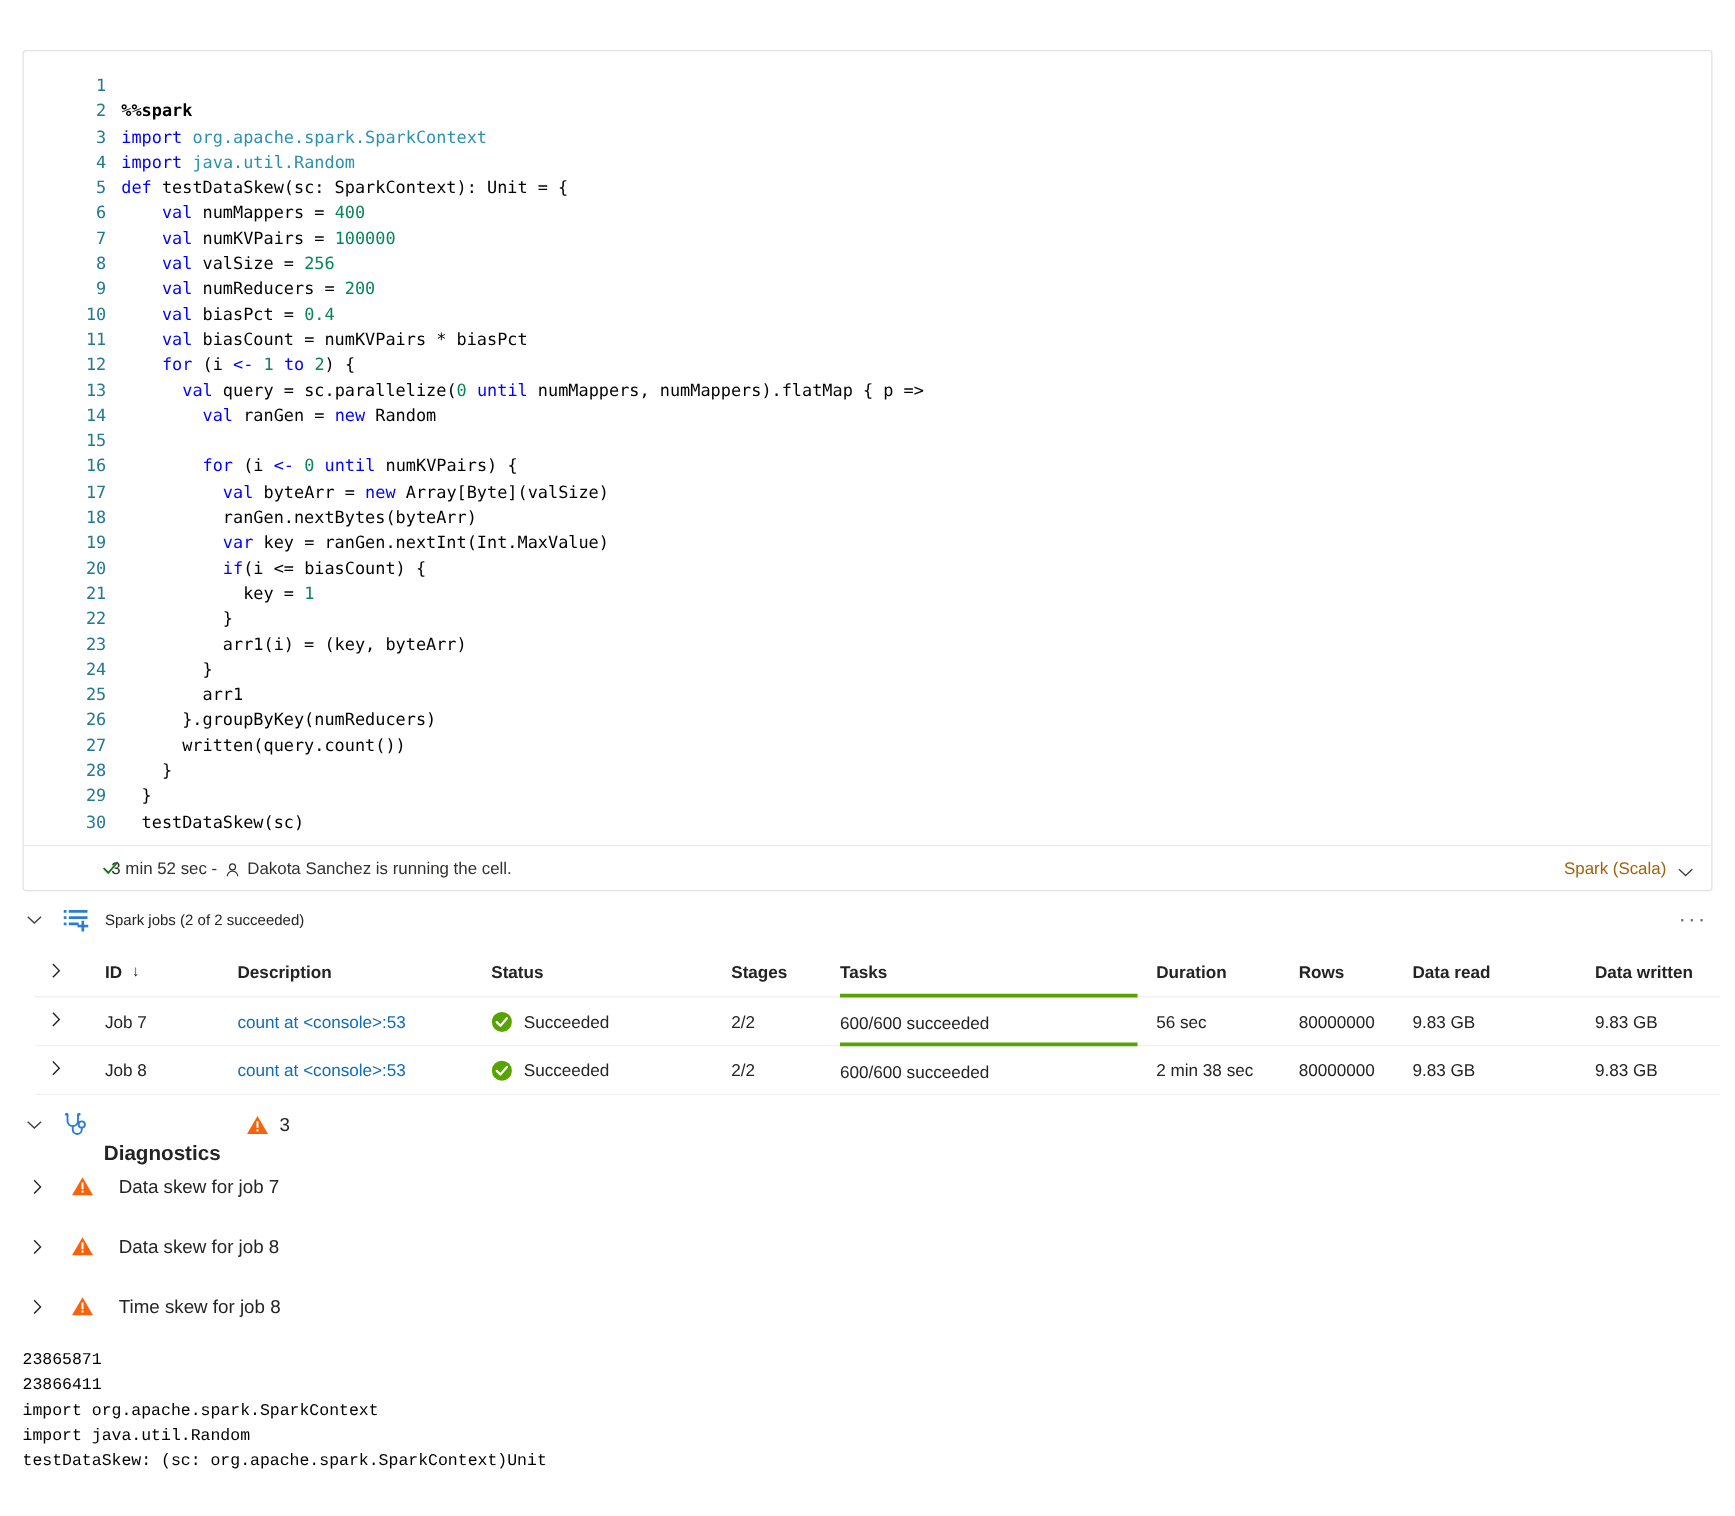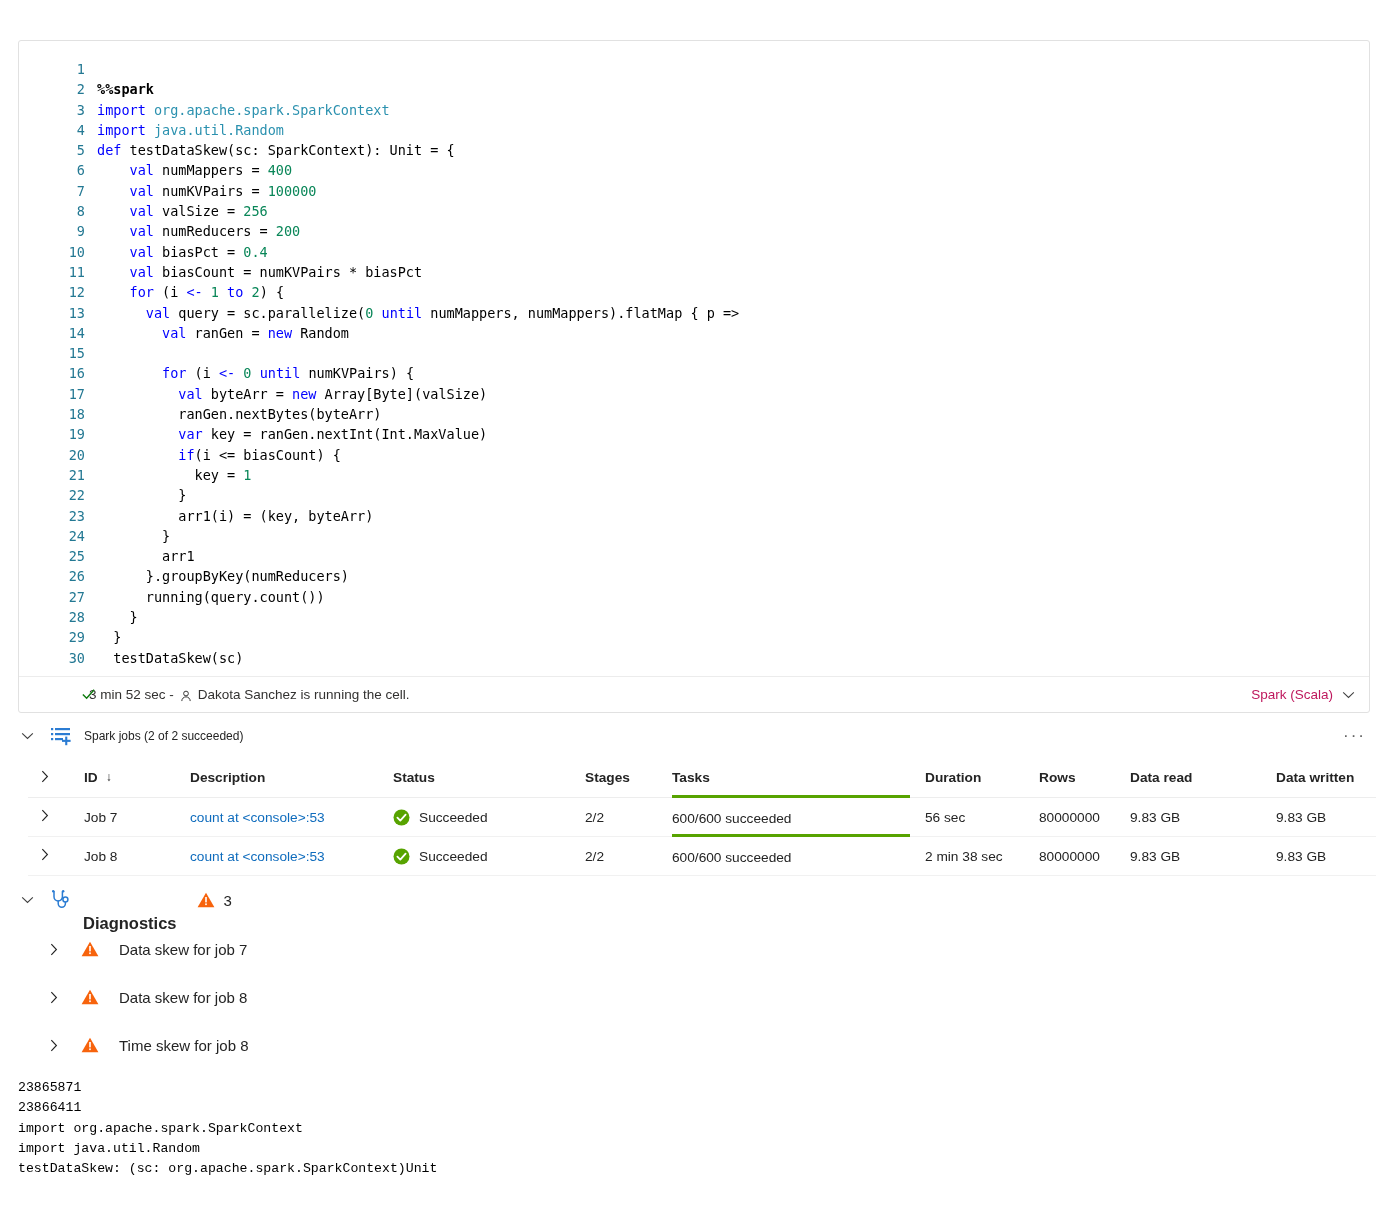--- a/index.html
+++ b/index.html
@@ -58,22 +58,22 @@
     position: relative;
   }
   .check-mark {
     position: absolute; left: 62px; top: 50%; transform: translateY(-50%);
     width: 15px; height: 15px;
   }
   .status-left { display: flex; align-items: center; gap: 5px; margin-left: 22px; }
   .person-ico { display:inline-block; width: 14px; height: 15px; position: relative; top: 2px; }
   .cell-status-right {
     margin-left: auto;
-    display: flex; align-items: flex-start; gap: 9px;
-    color: #be185d; font-size: 13.5px;
+    display: flex; align-items: center; gap: 9px;
+    color: #a16207; font-size: 13.5px;
   }
   .chev-dn { width: 13px; height: 8px; }
 
   
   .sj-header {
     position: absolute; left: 0; top: 716px; width: 1388px;
     height: 40px; display: flex; align-items: center;
   }
   .caret {
     width: 30px; margin-left: 12px; display: flex;
@@ -125,21 +125,21 @@
   
   .diag-header {
     position: absolute; left: 0; top: 881px; width: 1388px;
     height: 38px; display: flex; align-items: center;
   }
   .diag-icon { width: 22px; height: 22px; margin-left: 8px; }
   .diag-title { margin-left: 11px; font-size: 16.5px; font-weight: bold; color: #242424; margin-top: 46px; }
   .diag-badge { margin-left: 20px; display: flex; align-items: center; gap: 9px; font-size: 15px; color: #242424; }
   .warn-ico { width: 18px; height: 16px; }
 
-  .diag-list { position: absolute; left: 0; top: 925px; width: 1388px; padding-left: 24px; }
+  .diag-list { position: absolute; left: 0; top: 925px; width: 1388px; }
   .diag-item {
     height: 48px; display: flex; align-items: center;
     padding-left: 26px; font-size: 15px; color: #242424;
   }
   .diag-item .caret2 { width: 26px; display: flex; align-items: center; }
   .diag-item .warn-ico { margin-left: 5px; }
   .diag-item .dlabel { margin-left: 20px; }
 
   
   .console-out {
@@ -178,21 +178,21 @@
         <div class="code-line"><span class="ln">17</span><span class="code-txt"><span>          </span><span class="kw">val</span><span> byteArr = </span><span class="kw">new</span><span> Array[Byte](valSize)</span></span></div>
         <div class="code-line"><span class="ln">18</span><span class="code-txt"><span>          ranGen.nextBytes(byteArr)</span></span></div>
         <div class="code-line"><span class="ln">19</span><span class="code-txt"><span>          </span><span class="kw">var</span><span> key = ranGen.nextInt(Int.MaxValue)</span></span></div>
         <div class="code-line"><span class="ln">20</span><span class="code-txt"><span>          </span><span class="kw">if</span><span>(i &lt;= biasCount) {</span></span></div>
         <div class="code-line"><span class="ln">21</span><span class="code-txt"><span>            key = </span><span class="num">1</span></span></div>
         <div class="code-line"><span class="ln">22</span><span class="code-txt"><span>          }</span></span></div>
         <div class="code-line"><span class="ln">23</span><span class="code-txt"><span>          arr1(i) = (key, byteArr)</span></span></div>
         <div class="code-line"><span class="ln">24</span><span class="code-txt"><span>        }</span></span></div>
         <div class="code-line"><span class="ln">25</span><span class="code-txt"><span>        arr1</span></span></div>
         <div class="code-line"><span class="ln">26</span><span class="code-txt"><span>      }.groupByKey(numReducers)</span></span></div>
-        <div class="code-line"><span class="ln">27</span><span class="code-txt"><span>      running(query.count())</span></span></div>
+        <div class="code-line"><span class="ln">27</span><span class="code-txt"><span>      written(query.count())</span></span></div>
         <div class="code-line"><span class="ln">28</span><span class="code-txt"><span>    }</span></span></div>
         <div class="code-line"><span class="ln">29</span><span class="code-txt"><span>  }</span></span></div>
         <div class="code-line"><span class="ln">30</span><span class="code-txt"><span>  testDataSkew(sc)</span></span></div>
       </div>
 
     <div class="cell-status">
       <span class="check-mark">
         <svg viewBox="0 0 16 16" width="15" height="15" aria-hidden="true">
           <path d="M2 8.5 L6 12.5 L14 3.5" fill="none" stroke="#107c10" stroke-width="1.6"></path>
         </svg>

